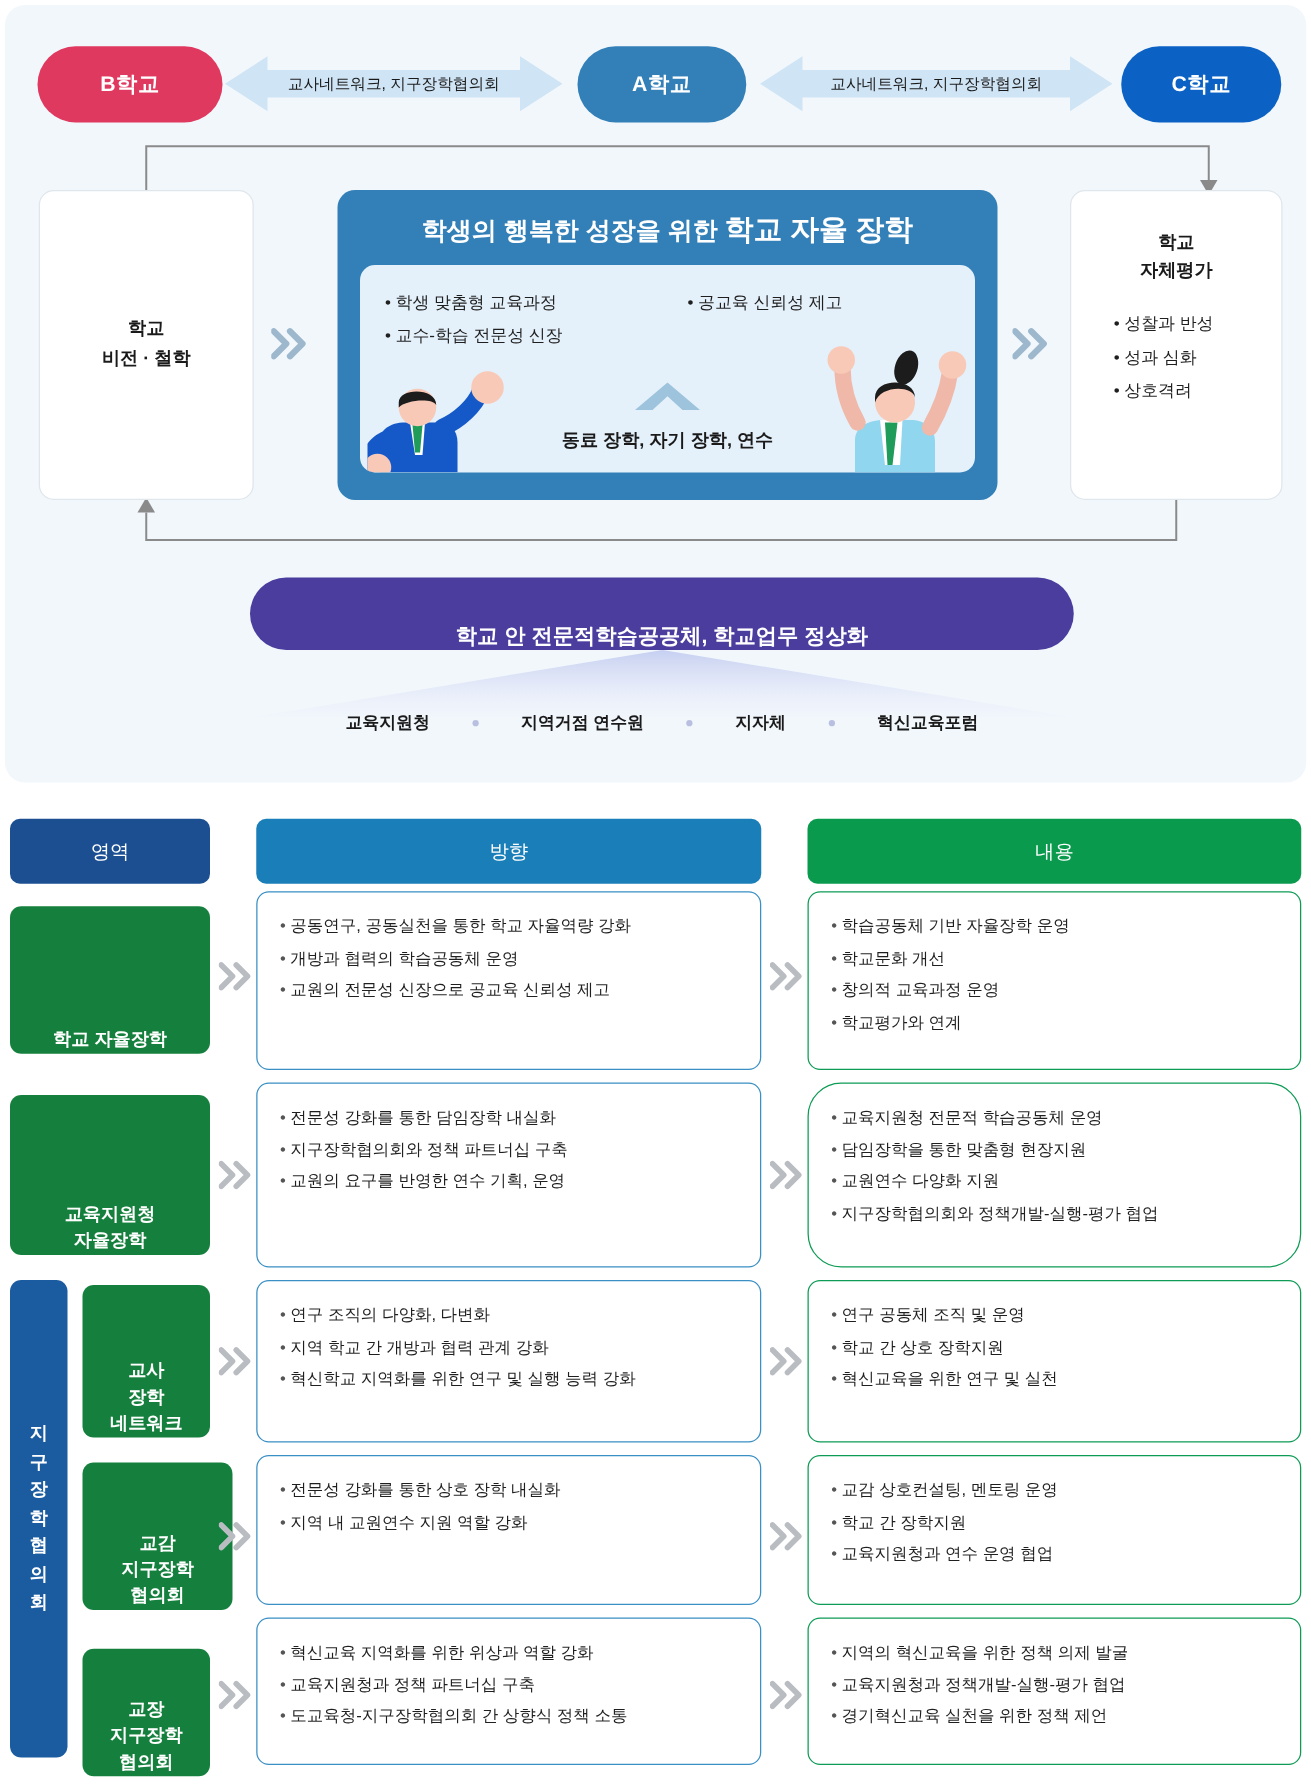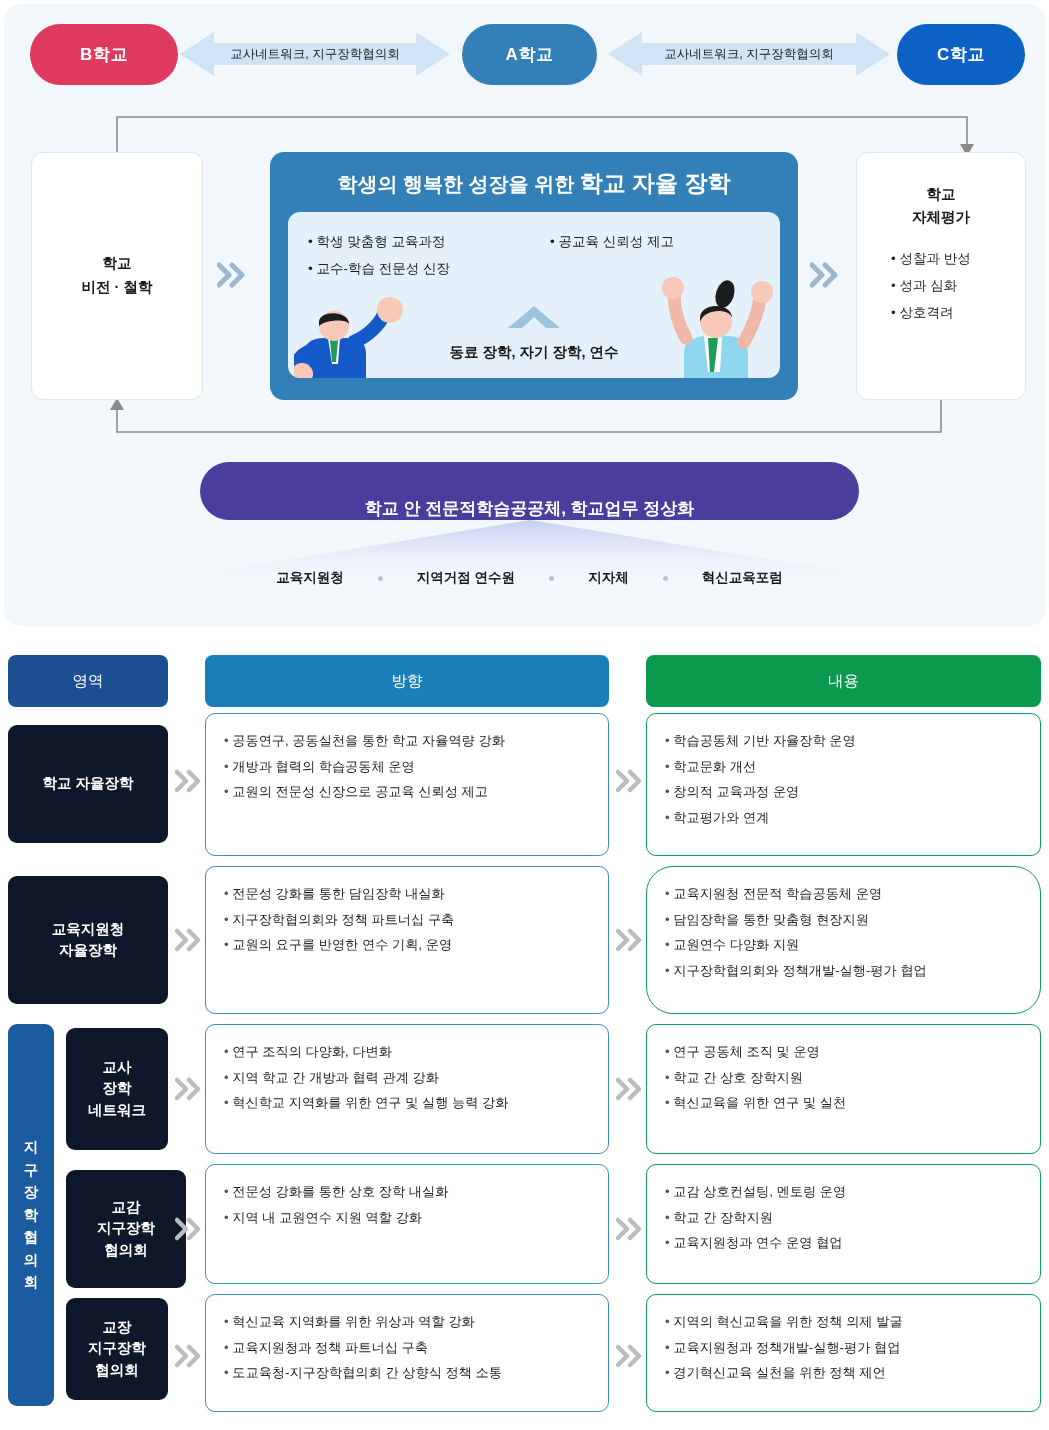--- a/index.html
+++ b/index.html
@@ -15,21 +15,21 @@
   
   .top-panel {
     position: absolute;
     left: 4px; top: 4px;
     width: 1041px; height: 622px;
     background: #f2f7fc;
     border-radius: 16px;
   }
 
   
-  .school-row { position: absolute; left: 0; top: 4px; width: 1041px; height: 100px; }
+  .school-row { position: absolute; left: 0; top: 17px; width: 1041px; height: 100px; }
   .school-node {
     position: absolute; top: 16px;
     height: 61px;
     border-radius: 31px;
     display: flex; align-items: center; justify-content: center;
     color: #ffffff; font-weight: bold; font-size: 17px;
     letter-spacing: .5px;
   }
   .school-b { left: 26px;  width: 148px; background: #e0395f; }
   .school-a { left: 458px; width: 135px; background: #3380b8; }
@@ -153,23 +153,23 @@
     display: flex; align-items: center; justify-content: center;
     color: #ffffff; font-weight: normal; font-size: 15.5px;
   }
   .hdr-area    { left: 8px;   width: 160px; background: #1b4f91; }
   .hdr-dir     { left: 205px; width: 404px; background: #1a7fb8; }
   .hdr-content { left: 646px; width: 395px; background: #099a4e; }
 
   .row { position: relative; }
   .area-cell {
     position: absolute;
-    background: #0f172a;
+    background: #15803d;
     border-radius: 9px;
-    display: flex; align-items: center; justify-content: center;
+    display: flex; align-items: flex-end; justify-content: center;
     color: #ffffff; font-weight: bold; font-size: 14.5px;
     text-align: center; line-height: 1.45;
   }
   .area-vertical {
     position: absolute; left: 8px;
     width: 46px;
     background: #1b5ca0;
     border-radius: 9px;
     display: flex; align-items: center; justify-content: center;
     color: #ffffff; font-weight: bold; font-size: 14.5px;
@@ -499,21 +499,21 @@
       </svg>
     </div>
     <div class="content-cell" style="left:646px; top:142px; width:395px; height:120px;">
       <ul>
         <li>교감 상호컨설팅, 멘토링 운영</li>
         <li>학교 간 장학지원</li>
         <li>교육지원청과 연수 운영 협업</li>
       </ul>
     </div>
 
-    <div class="area-cell" style="left:66px; top:276px; width:102px; height:102px;">
+    <div class="area-cell" style="left:66px; top:297px; width:102px; height:102px;">
       <span>
         <span style="display:block">교장</span>
         <span style="display:block">지구장학</span>
         <span style="display:block">협의회</span>
       </span>
     </div>
     <div class="row-chev" style="left:175px; top:322px;">
       <svg width="28" height="24" viewBox="0 0 28 24">
         <path d="M2,3 L11,12 L2,21" fill="none" stroke="#b9bdc2" stroke-width="4.5" stroke-linecap="round" stroke-linejoin="round"></path>
         <path d="M14,3 L23,12 L14,21" fill="none" stroke="#b9bdc2" stroke-width="4.5" stroke-linecap="round" stroke-linejoin="round"></path>

